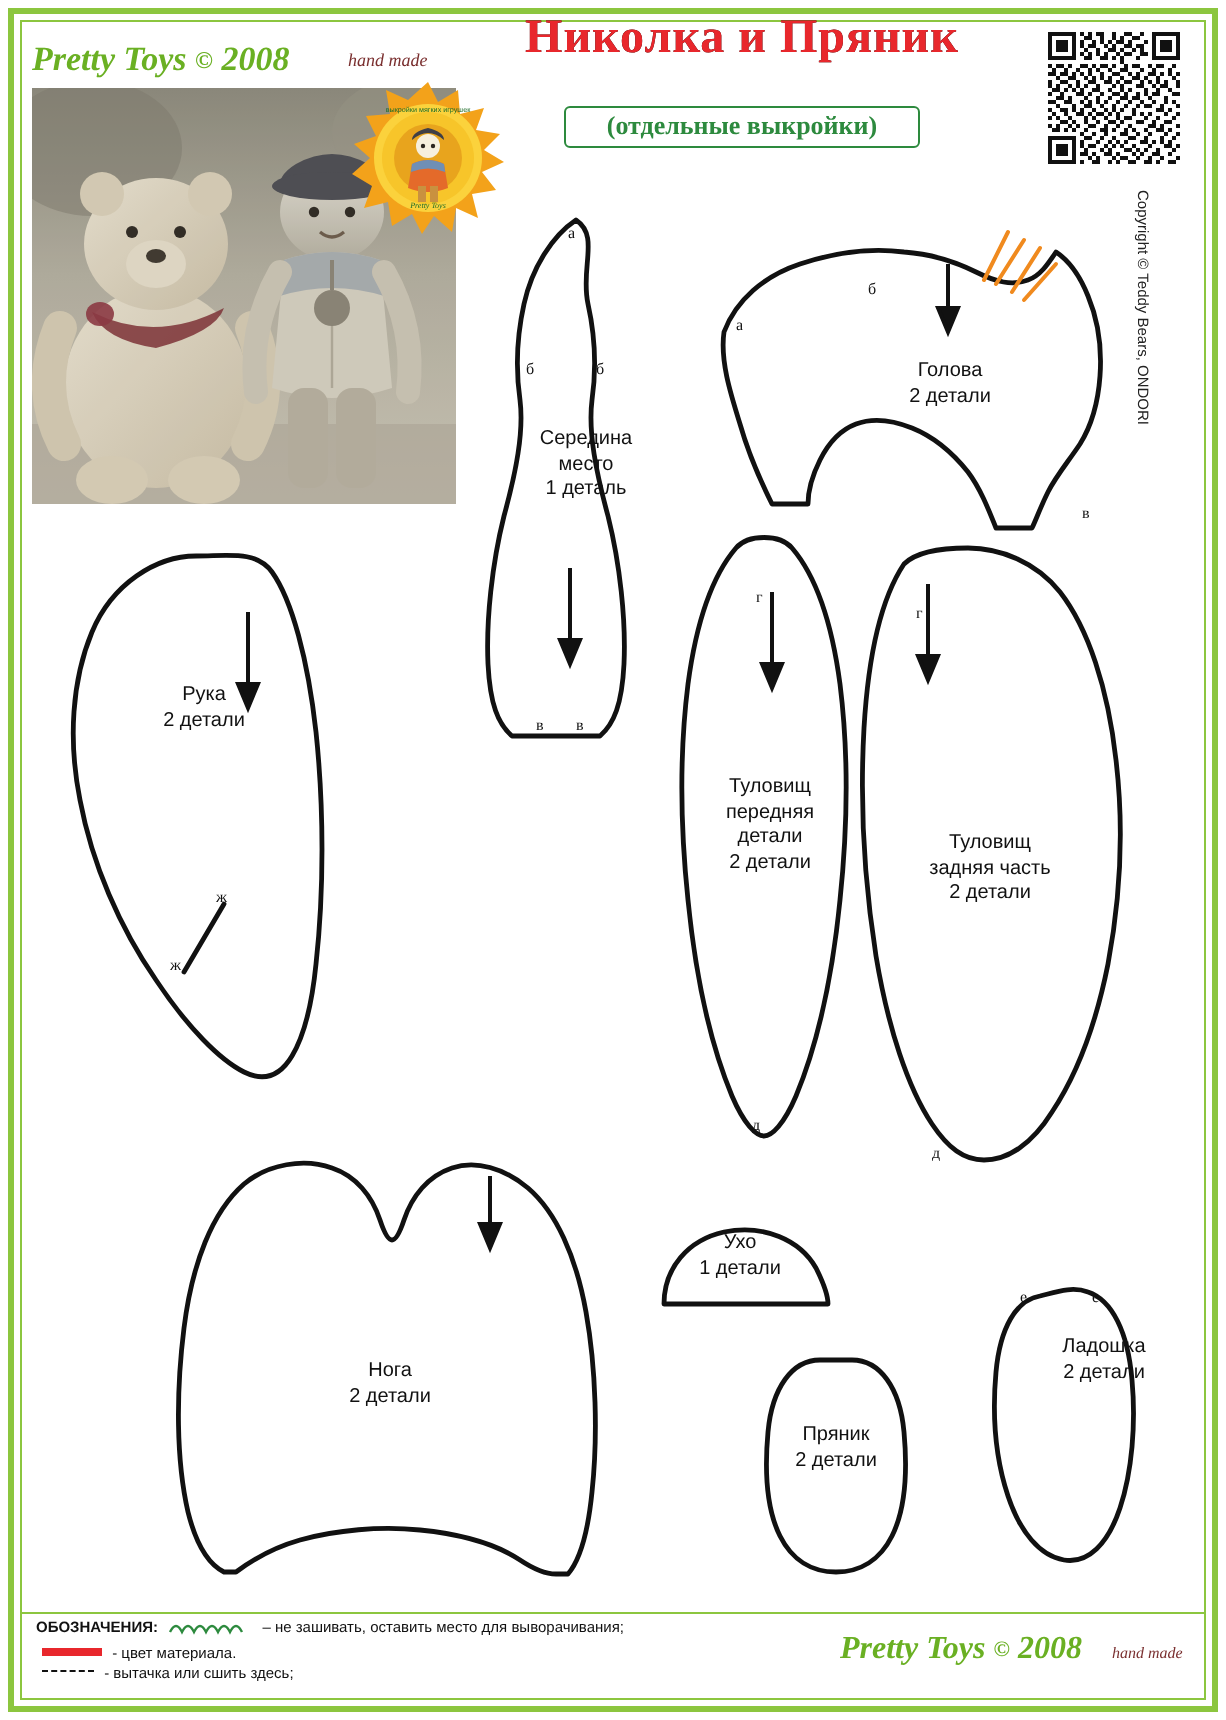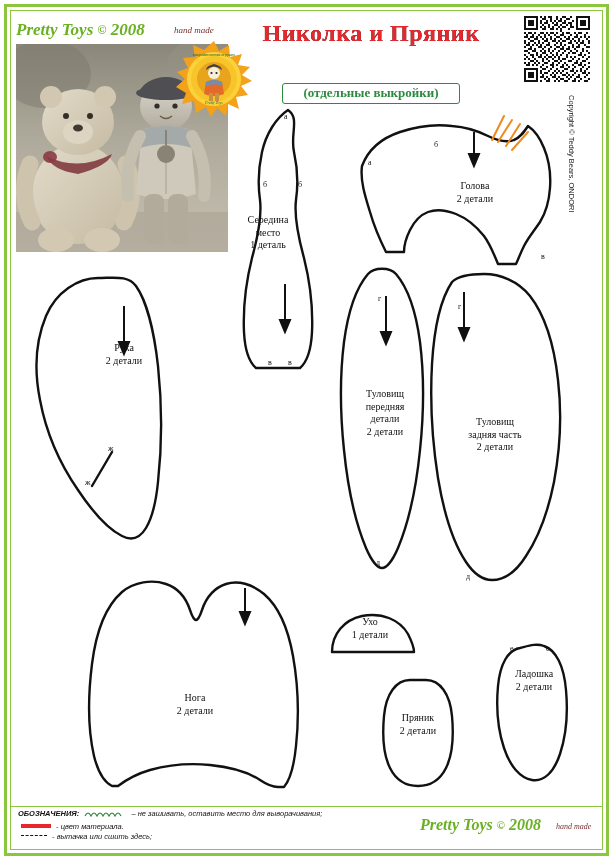--- a/index.html
+++ b/index.html
@@ -8,47 +8,47 @@
   
   .frame-outer{position:absolute;left:4px;top:4px;width:605px;height:852px;box-sizing:border-box;border:3px solid #8cc63f;}
   .frame-inner{position:absolute;left:10px;top:10px;width:593px;height:840px;box-sizing:border-box;border:1px solid #8cc63f;}
 
   
   .logo-top{position:absolute;left:16px;top:20px;font-family:"Liberation Serif",serif;font-style:italic;font-weight:bold;font-size:17px;color:#6ab023;letter-spacing:0px;white-space:nowrap;}
   .logo-top .c{font-size:12px;vertical-align:1px;}
   .logo-top .yr{color:#6ab023;}
   .handmade{position:absolute;left:174px;top:25px;font-family:"Liberation Serif",serif;font-size:9px;color:#7a2f2f;font-style:italic;}
 
-  .title-wrap{position:absolute;left:236px;top:20px;width:270px;text-align:center;}
+  .title-wrap{position:absolute;left:236px;top:6px;width:270px;text-align:center;}
   .title-main{font-family:"Liberation Serif",serif;font-weight:bold;font-size:24px;color:#e8272c;letter-spacing:0.5px;text-shadow:0 0 0 #000;}
-  .title-sub{margin-top:18px;display:inline-block;border:1.5px solid #2d8a3e;border-radius:3px;padding:1px 20px 2px;font-family:"Liberation Serif",serif;font-weight:bold;font-size:13px;color:#2d8a3e;}
+  .title-sub{margin-top:2px;display:inline-block;border:1.5px solid #2d8a3e;border-radius:3px;padding:1px 20px 2px;font-family:"Liberation Serif",serif;font-weight:bold;font-size:13px;color:#2d8a3e;}
 
   
   .qr{position:absolute;left:524px;top:16px;width:66px;height:66px;background:#fff;}
 
   .side-copy{position:absolute;left:576px;top:95px;width:160px;font-family:"Liberation Sans",sans-serif;font-size:7.5px;color:#222;transform:rotate(90deg);transform-origin:0 0;white-space:nowrap;}
 
   
   .photo{position:absolute;left:16px;top:44px;width:212px;height:208px;overflow:hidden;border:0;background:#b9b3a6;}
   .photo svg{display:block;}
 
   
   .badge{position:absolute;left:175px;top:40px;width:78px;height:78px;}
 
   
   .shapes{position:absolute;left:0;top:0;width:613px;height:860px;pointer-events:none;}
 
-  .lbl{position:absolute;text-align:center;font-family:Liberation Serif, serif;font-size:10px;color:#111;line-height:12.5px;}
+  .lbl{position:absolute;text-align:center;font-family:Liberation Sans, sans-serif;font-size:10px;color:#111;line-height:12.5px;}
   .mk{position:absolute;font-family:"Liberation Serif",serif;font-size:8px;color:#111;}
 
   
   .foot-line{position:absolute;left:11px;top:806px;width:591px;height:1px;background:#8cc63f;}
   .legend{position:absolute;left:18px;top:809px;width:400px;font-family:"Liberation Sans",sans-serif;font-size:7.5px;color:#111;line-height:10.5px;}
   .legend .hd{font-weight:bold;}
-  .legend .row{white-space:nowrap;font-style:italic;}
+  .legend .row{white-space:nowrap;}
   .legend .sw{display:inline-block;width:30px;height:4px;background:#e8272c;vertical-align:1px;margin:0 3px;}
   .wave{display:inline-block;vertical-align:-2px;margin:0 3px;}
   .dash{display:inline-block;width:26px;border-top:1px dashed #111;vertical-align:3px;margin:0 3px;}
   .logo-bot{position:absolute;left:420px;top:816px;font-family:"Liberation Serif",serif;font-style:italic;font-weight:bold;font-size:16px;color:#6ab023;white-space:nowrap;}
   .logo-bot .c{font-size:11px;vertical-align:1px;}
   .handmade-bot{position:absolute;left:556px;top:822px;font-family:"Liberation Serif",serif;font-size:8px;color:#7a2f2f;font-style:italic;}
 </style>
 </head>
 <body>
 
@@ -585,65 +585,65 @@
       <polygon points="386,344 381,332 391,332"></polygon>
 
       <line x1="464" y1="292" x2="464" y2="332"></line>
       <polygon points="464,340 459,328 469,328"></polygon>
 
       <line x1="245" y1="588" x2="245" y2="616"></line>
       <polygon points="245,624 240,612 250,612"></polygon>
     </g>
   </svg>
 
-  <div class="lbl" style="left:220px;top:214px;width:96px;">
+  <div class="lbl" style="left:245px;top:214px;width:96px;">
     <div>Середина</div>
     <div>место</div>
     <div>1 деталь</div>
   </div>
 
   <div class="lbl" style="left:425px;top:180px;width:100px;">
     <div>Голова</div>
     <div>2 детали</div>
   </div>
 
-  <div class="lbl" style="left:74px;top:342px;width:100px;">
+  <div class="lbl" style="left:52px;top:342px;width:100px;">
     <div>Рука</div>
     <div>2 детали</div>
   </div>
 
   <div class="lbl" style="left:332px;top:388px;width:106px;">
     <div>Туловищ</div>
     <div>передняя</div>
     <div>детали</div>
     <div>2 детали</div>
   </div>
 
   <div class="lbl" style="left:437px;top:416px;width:116px;">
     <div>Туловищ</div>
     <div>задняя часть</div>
     <div>2 детали</div>
   </div>
 
-  <div class="lbl" style="left:145px;top:680px;width:100px;margin-top:12px;">
+  <div class="lbl" style="left:145px;top:680px;width:100px;">
     <div>Нога</div>
     <div>2 детали</div>
   </div>
 
   <div class="lbl" style="left:325px;top:616px;width:90px;">
     <div>Ухо</div>
     <div>1 детали</div>
   </div>
 
   <div class="lbl" style="left:373px;top:712px;width:90px;">
     <div>Пряник</div>
     <div>2 детали</div>
   </div>
 
-  <div class="lbl" style="left:490px;top:668px;width:88px;">
+  <div class="lbl" style="left:508px;top:668px;width:88px;">
     <div>Ладошка</div>
     <div>2 детали</div>
   </div>
 
   <div class="mk" style="left:284px;top:112px;">а</div>
   <div class="mk" style="left:263px;top:180px;">б</div>
   <div class="mk" style="left:298px;top:180px;">б</div>
   <div class="mk" style="left:268px;top:358px;">в</div>
   <div class="mk" style="left:288px;top:358px;">в</div>
 

